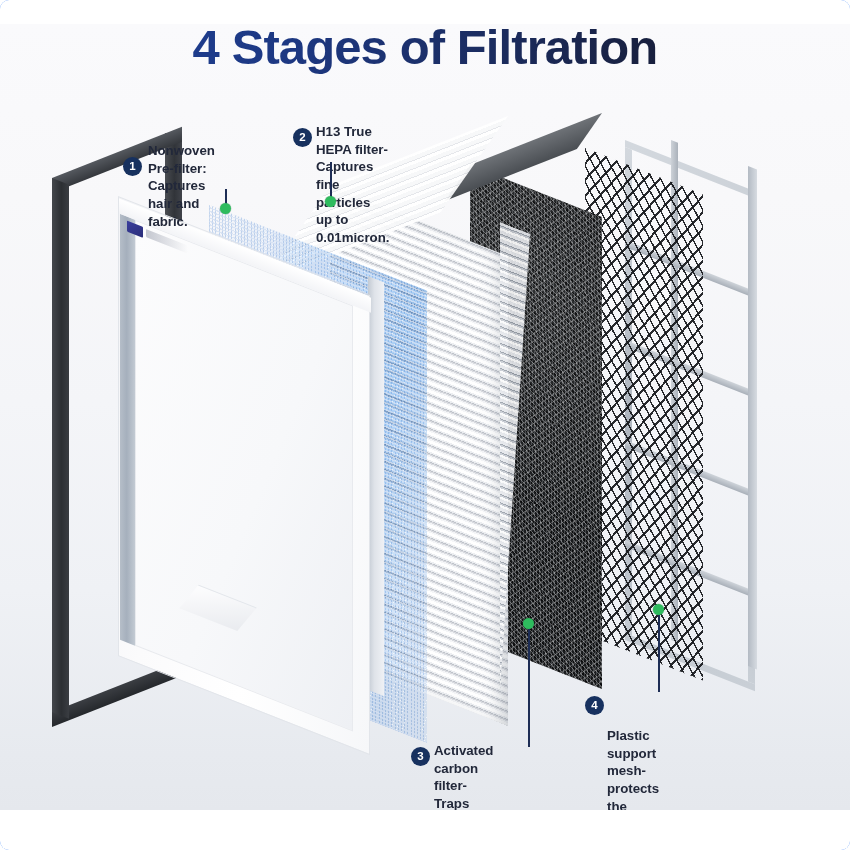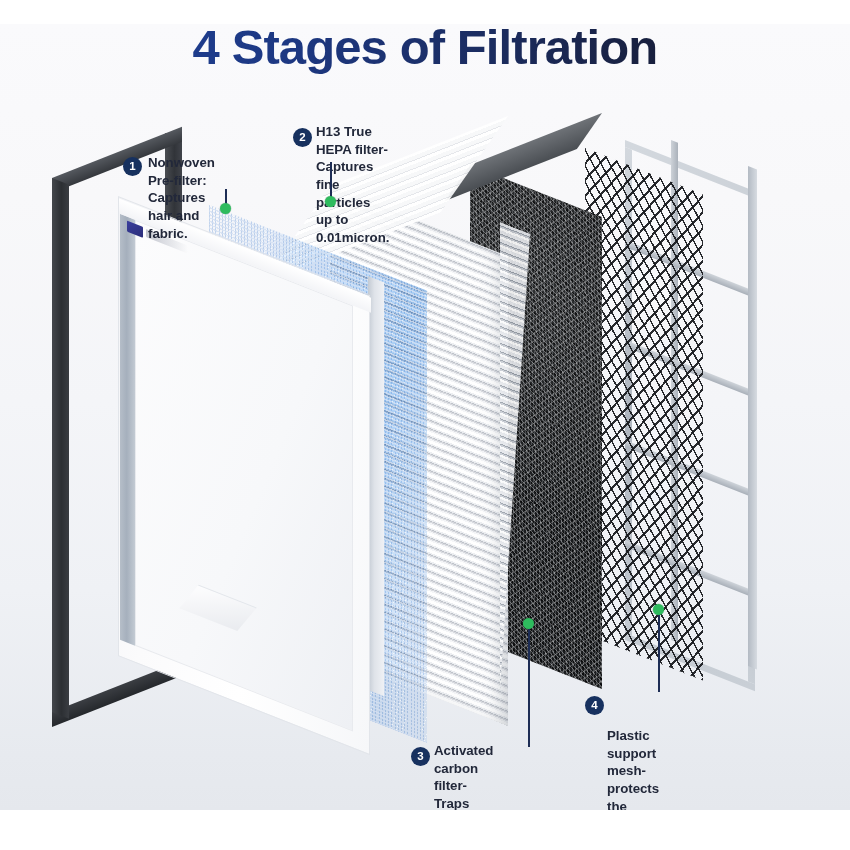--- a/index.html
+++ b/index.html
@@ -6,20 +6,21 @@
   html,body{margin:0;padding:0;background:#ffffff;}
   body{
     font-family:"Liberation Sans", sans-serif;
     -webkit-font-smoothing:antialiased;
   }
   #stage{
     position:relative;
     width:850px;height:850px;
     overflow:hidden;
     background:#3b82f6;
+    border-radius:9px;
   }
   
   .bg-plate{
     position:absolute;left:0;top:24px;width:850px;height:786px;
     background:linear-gradient(180deg,#fafafc 0%,#f8f8fa 22%,#f4f5f8 48%,#eff1f5 72%,#e7eaef 93%,#e5e8ed 100%);
   }
   .bg-top-white{position:absolute;left:0;top:0;width:850px;height:24px;background:#fff;}
   .bg-bot-white{position:absolute;left:0;top:810px;width:850px;height:40px;background:#fff;}
 
   
@@ -319,21 +320,21 @@
         <div class="pre-rail-top"></div>
         <div class="pre-logo"></div>
         <div class="pre-logo-txt"></div>
         <div class="pre-tab"></div>
       </div>
     </div>
   </div>
 
   <div class="callout">
     <div class="badge" style="left:123px;top:157px">1</div>
-    <div class="ctext" style="left:148px;top:154px">Nonwoven Pre-filter:
+    <div class="ctext" style="left:148px;top:142px">Nonwoven Pre-filter:
 Captures hair and fabric.</div>
     <div class="leader" style="left:225px;top:189px;height:20px"></div>
     <div class="dot" style="left:220px;top:203px"></div>
   </div>
 
   <div class="callout">
     <div class="badge" style="left:293px;top:128px">2</div>
     <div class="ctext" style="left:316px;top:123px">H13 True HEPA filter-Captures fine
 particles up to 0.01micron.</div>
     <div class="leader" style="left:330px;top:162px;height:40px"></div>

